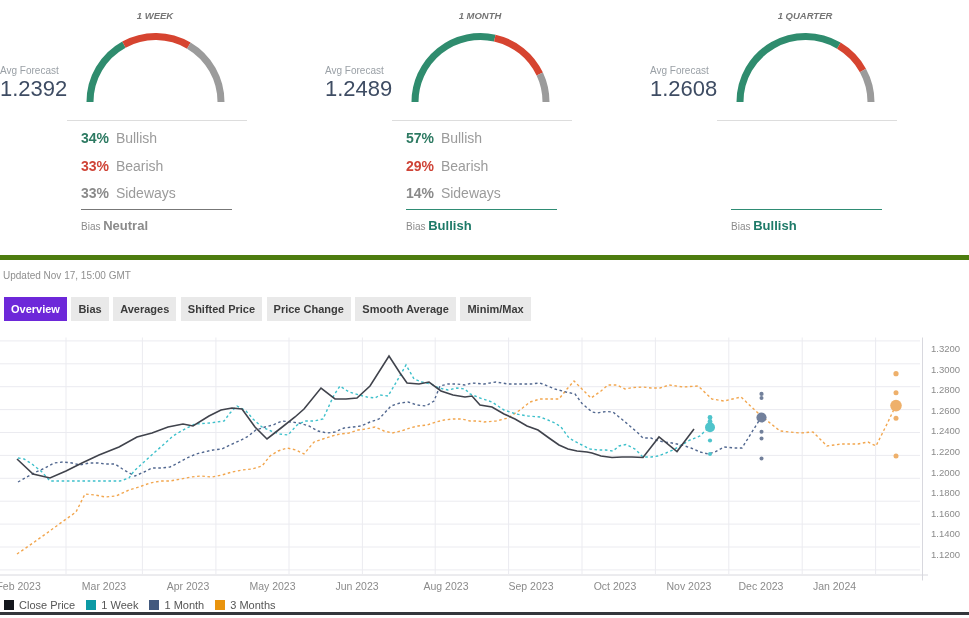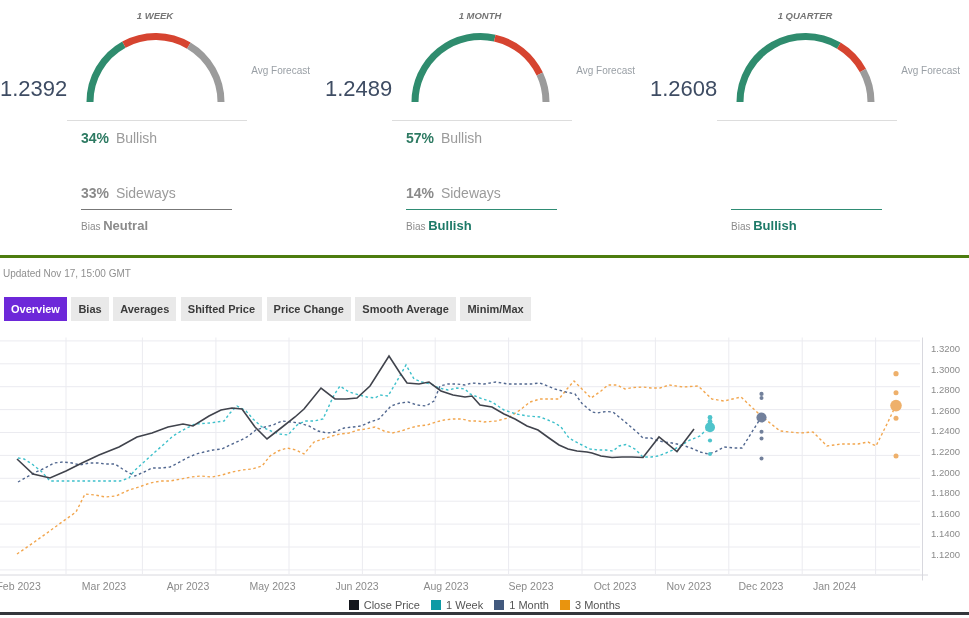--- a/index.html
+++ b/index.html
@@ -1,70 +1,72 @@
 <!DOCTYPE html>
 <html><head>
 <meta charset="utf-8">
 <style>
   html,body{margin:0;padding:0;}
   body{width:969px;height:618px;background:#fff;font-family:"Liberation Sans",sans-serif;position:relative;overflow:hidden;}
   .panel{position:absolute;top:0;width:310px;height:250px;}
   .ptitle{position:absolute;top:10px;left:0;width:310px;text-align:center;font-size:9.5px;font-weight:bold;font-style:italic;color:#757575;}
-  .avgl{position:absolute;top:64.5px;left:0;width:310px;text-align:right;font-size:10px;color:#9aa0a6;}
+  .avgl{position:absolute;top:64.5px;left:0;width:310px;text-align:left;font-size:10px;color:#9aa0a6;}
   .avgn{position:absolute;top:76px;left:0;width:310px;text-align:left;font-size:22px;color:#3e4c63;}
   .sep1{position:absolute;top:120px;left:67px;width:180px;height:0;border-top:1px solid #ddd;}
   .row{position:absolute;left:81px;width:220px;font-size:14px;color:#9b9b9b;}
   .row b{display:inline-block;width:31px;font-size:14px;}
   .sep2{position:absolute;top:209px;left:81px;width:151px;height:0;}
   .bias{position:absolute;top:218px;left:81px;font-size:10px;color:#8b8b8b;}
   .bias b{font-size:13px;color:#8b8b8b;}
   .bias.bull b{color:#1d7a68;}
   .pct-g{color:#2d7a62;}
   .pct-r{color:#cf4437;}
   .pct-n{color:#8a8a8a;}
-  .updated{position:absolute;top:255px;left:0;width:969px;border-top:3px solid #4d7c0f;}
+  .updated{position:absolute;top:255px;left:0;width:969px;border-top:5px solid #4d7c0f;}
   .updated span{position:absolute;top:10px;left:3px;font-size:10px;color:#8f8f8f;}
   .tabs{position:absolute;top:297px;left:4px;height:24px;white-space:nowrap;}
   .tab{display:inline-block;box-sizing:border-box;height:24px;line-height:24px;padding:0 7px;margin-right:4.5px;background:#e9e9e9;color:#3b3b3b;font-size:11px;font-weight:bold;}
   .tab.active{background:#6d28d9;color:#fff;}
-  .legend{position:absolute;top:599px;left:0;width:969px;text-align:center;font-size:11px;color:#555;}
+  .legend{position:absolute;top:599px;left:0;width:969px;font-size:11px;color:#555;}
   .legend .it{display:inline-block;margin:0 4px;}
   .legend .sq{display:inline-block;width:10px;height:10px;vertical-align:-1px;margin-right:5px;}
   .botbar{position:absolute;top:612px;left:0;width:969px;height:3px;background:#34363b;}
 </style>
 </head>
 <body>
 
 <div class="panel" style="left:0;">
   <div class="ptitle">1 WEEK</div>
   <svg style="position:absolute;top:0;left:0;" width="310" height="120" viewBox="0 0 310 120">
     <path d="M 90.00 102.00 A 65.5 65.5 0 0 1 123.95 44.60" stroke="#2f8c6e" stroke-width="7" fill="none"></path>
     <path d="M 123.95 44.60 A 65.5 65.5 0 0 1 188.84 45.62" stroke="#d64430" stroke-width="7" fill="none"></path>
     <path d="M 188.84 45.62 A 65.5 65.5 0 0 1 221.00 102.00" stroke="#9b9b9b" stroke-width="7" fill="none"></path>
   </svg>
   <div class="avgl">Avg Forecast</div>
   <div class="avgn">1.2392</div>
   <div class="sep1"></div>
   <div class="row" style="top:130px;"><b class="pct-g">34%</b> Bullish</div>
+  <div class="row" style="top:158px;"><b class="pct-r">33%</b> Bearish</div>
   <div class="row" style="top:185px;"><b class="pct-n">33%</b> Sideways</div>
   <div class="sep2" style="border-top:1px solid #777;"></div>
   <div class="bias">Bias <b>Neutral</b></div>
 </div>
 
 <div class="panel" style="left:325px;">
   <div class="ptitle">1 MONTH</div>
   <svg style="position:absolute;top:0;left:0;" width="310" height="120" viewBox="0 0 310 120">
     <path d="M 90.00 102.00 A 65.5 65.5 0 0 1 169.79 38.08" stroke="#2f8c6e" stroke-width="7" fill="none"></path>
     <path d="M 169.79 38.08 A 65.5 65.5 0 0 1 214.77 74.11" stroke="#d64430" stroke-width="7" fill="none"></path>
     <path d="M 214.77 74.11 A 65.5 65.5 0 0 1 221.00 102.00" stroke="#9b9b9b" stroke-width="7" fill="none"></path>
   </svg>
   <div class="avgl">Avg Forecast</div>
   <div class="avgn">1.2489</div>
   <div class="sep1"></div>
   <div class="row" style="top:130px;"><b class="pct-g">57%</b> Bullish</div>
+  <div class="row" style="top:158px;"><b class="pct-r">29%</b> Bearish</div>
   <div class="row" style="top:185px;"><b class="pct-n">14%</b> Sideways</div>
   <div class="sep2" style="border-top:1px solid #2f8c74;"></div>
   <div class="bias bull">Bias <b>Bullish</b></div>
 </div>
 
 <div class="panel" style="left:650px;">
   <div class="ptitle">1 QUARTER</div>
   <svg style="position:absolute;top:0;left:0;" width="310" height="120" viewBox="0 0 310 120">
     <path d="M 90.00 102.00 A 65.5 65.5 0 0 1 188.84 45.62" stroke="#2f8c6e" stroke-width="7" fill="none"></path>
     <path d="M 188.84 45.62 A 65.5 65.5 0 0 1 212.90 70.45" stroke="#d64430" stroke-width="7" fill="none"></path>

